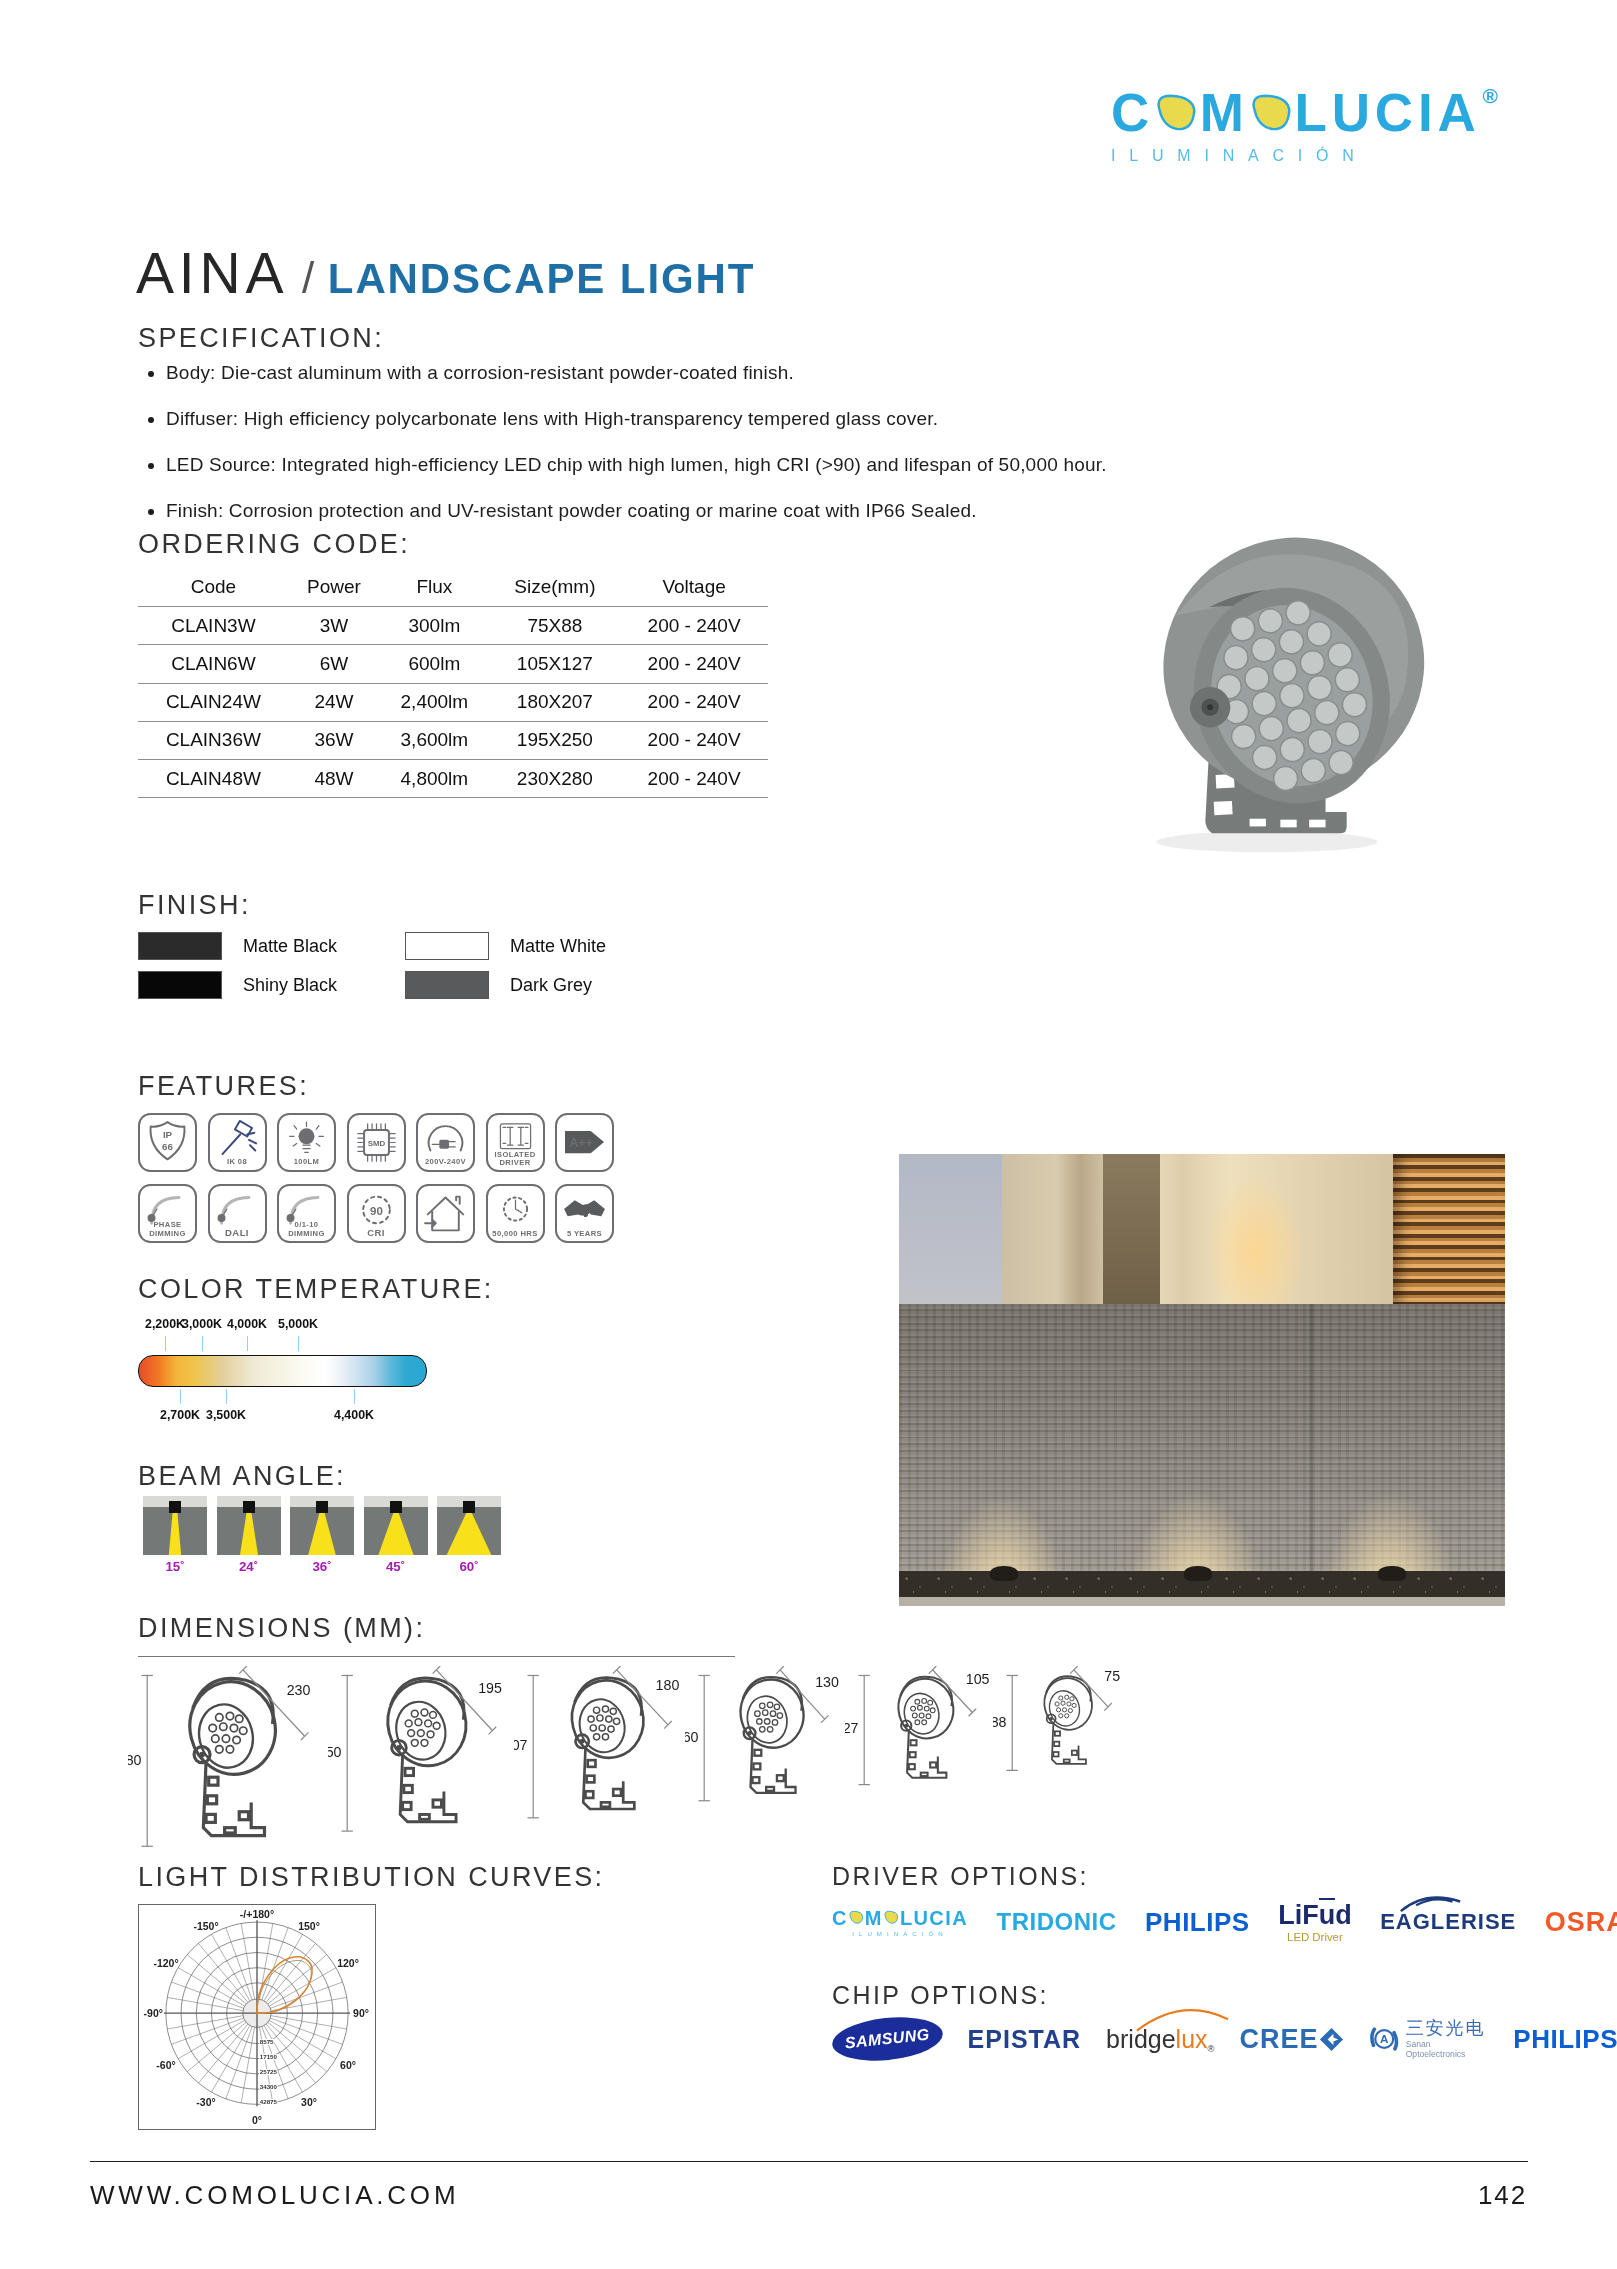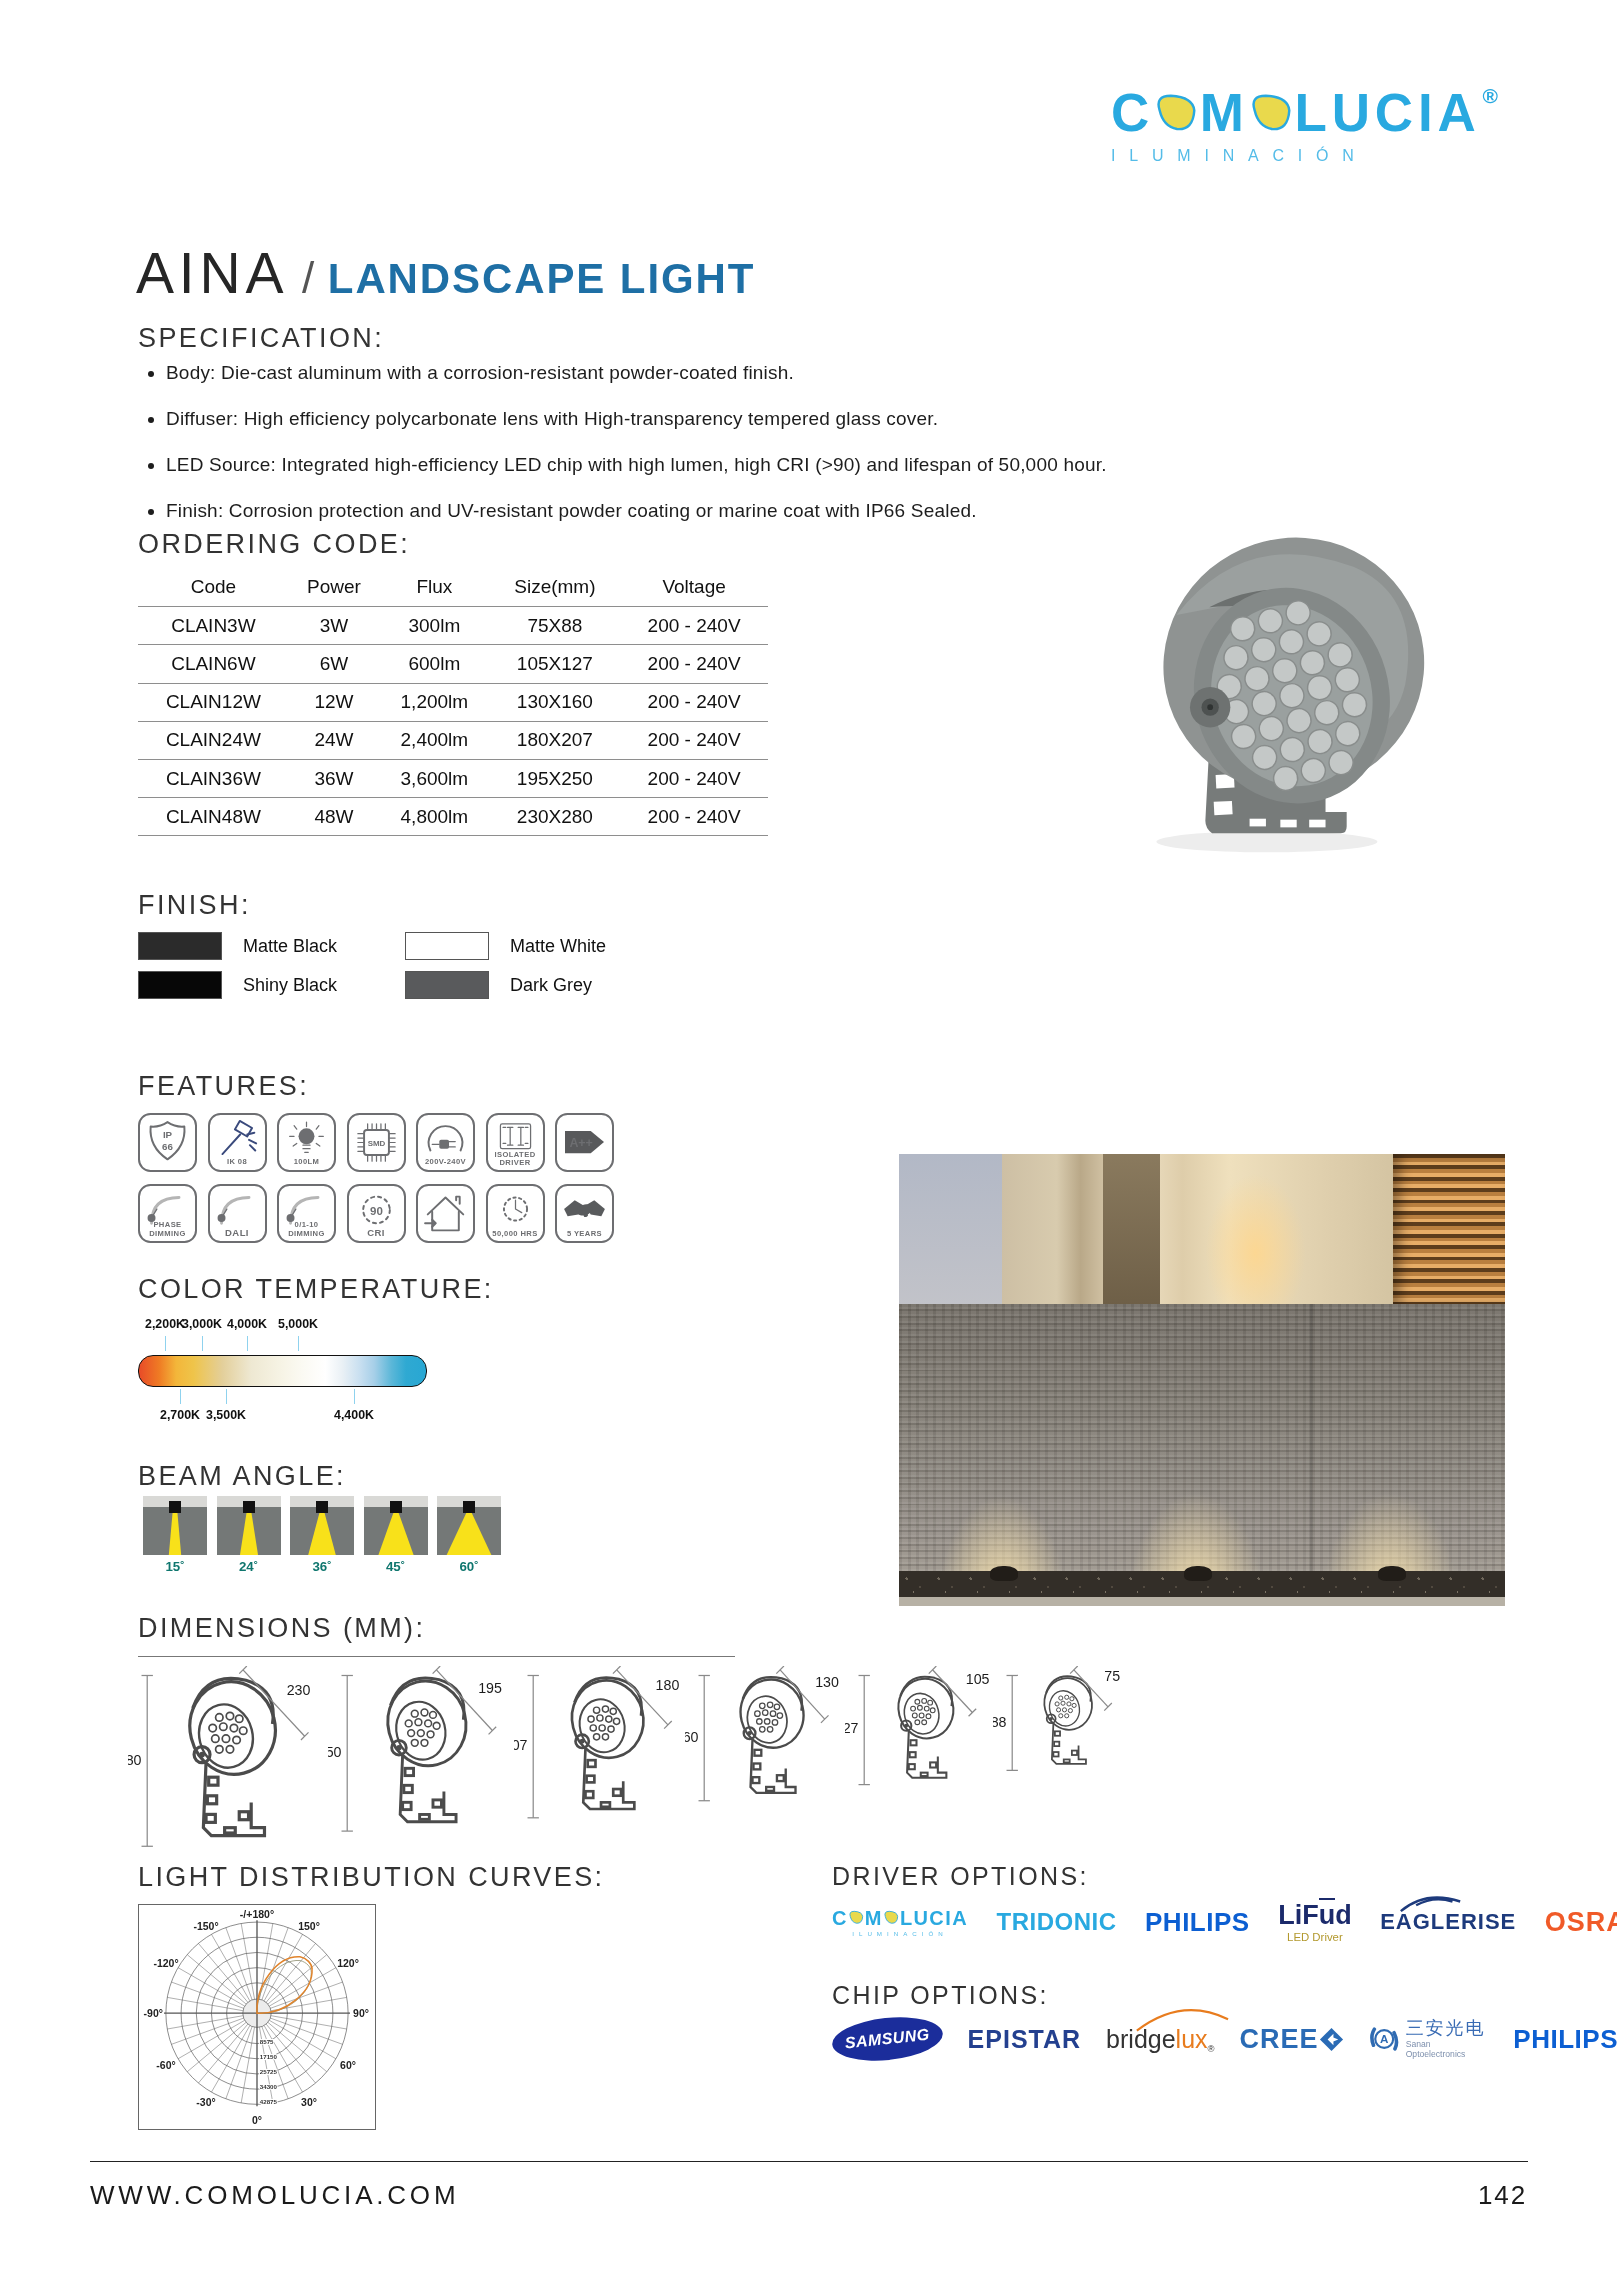--- a/index.html
+++ b/index.html
@@ -54,21 +54,21 @@
   .ct-bar{position:absolute;left:0;top:38px;width:287px;height:29.5px;border:1.5px solid #111;border-radius:15px;
     background:linear-gradient(90deg,#e84b28 0%,#ef7b24 7%,#f3b63a 13%,#efc44a 19%,#e3cf9a 29%,#eee8d2 39%,#f6f3e4 49%,#fbfaf3 57%,#ffffff 65%,#e9f0f5 71%,#c8dff0 77%,#a6cfe8 82%,#5bb7d8 88%,#2fa9d2 93%,#28a7d3 100%);}
 
   
   .beam-row{position:absolute;left:143px;top:1496px;display:flex;gap:9.5px;}
   .beam-cell{width:64px;text-align:center;}
   .beam-tile{width:64px;height:59px;position:relative;background:#747877;overflow:hidden;}
   .beam-tile .strip{position:absolute;left:0;top:0;width:100%;height:10.5px;background:#d9d9d6;}
   .beam-tile .fixture{position:absolute;left:26px;top:4.8px;width:12.4px;height:12.4px;background:#111;}
   .beam-tile svg{position:absolute;left:0;top:0;width:100%;height:100%;}
-  .beam-deg{font-size:13.3px;color:#0f766e;font-weight:600;margin-top:3.8px;}
+  .beam-deg{font-size:13.3px;color:#a21caf;font-weight:600;margin-top:3.8px;}
 
   
   .app-photo{position:absolute;left:899px;top:1154px;width:606px;height:452px;overflow:hidden;background:#8f8a83;}
   .ap-sky{position:absolute;left:0;top:0;width:103px;height:152px;background:linear-gradient(180deg,#b2b8c6,#c2c3c9);}
   .ap-building{position:absolute;left:103px;top:0;width:392px;height:152px;
      background:linear-gradient(90deg,#cdbfa4 0%,#d8cbae 14%,#b9a888 20%,#efe2c6 34%,#decdaa 46%,#efe0bd 58%,#e2d2b0 78%,#d4c4a2 100%);}
   .ap-door{position:absolute;left:204px;top:0;width:57px;height:152px;background:linear-gradient(180deg,#8a7a5e,#6e5f47);}
   .ap-glow{position:absolute;left:285px;top:0;width:143px;height:152px;background:radial-gradient(67px 105px at 50% 65%,rgba(255,214,140,.85),rgba(255,214,140,0) 75%);}
   .ap-wood{position:absolute;right:0;top:0;width:112px;height:152px;
      background:repeating-linear-gradient(180deg,#5d3d1c 0 3.8px,#b97f3f 3.8px 7.6px,#e7ad67 7.6px 11.4px);box-shadow:inset 7.6px 0 11.4px rgba(0,0,0,.35);}
@@ -217,27 +217,20 @@
           <td>3W</td>
           <td>300lm</td>
           <td>75X88</td>
           <td>200 - 240V</td>
         </tr>
       <tr>
           <td>CLAIN6W</td>
           <td>6W</td>
           <td>600lm</td>
           <td>105X127</td>
-          <td>200 - 240V</td>
-        </tr>
-      <tr>
-          <td>CLAIN12W</td>
-          <td>12W</td>
-          <td>1,200lm</td>
-          <td>130X160</td>
           <td>200 - 240V</td>
         </tr>
       <tr>
           <td>CLAIN24W</td>
           <td>24W</td>
           <td>2,400lm</td>
           <td>180X207</td>
           <td>200 - 240V</td>
         </tr>
       <tr>

